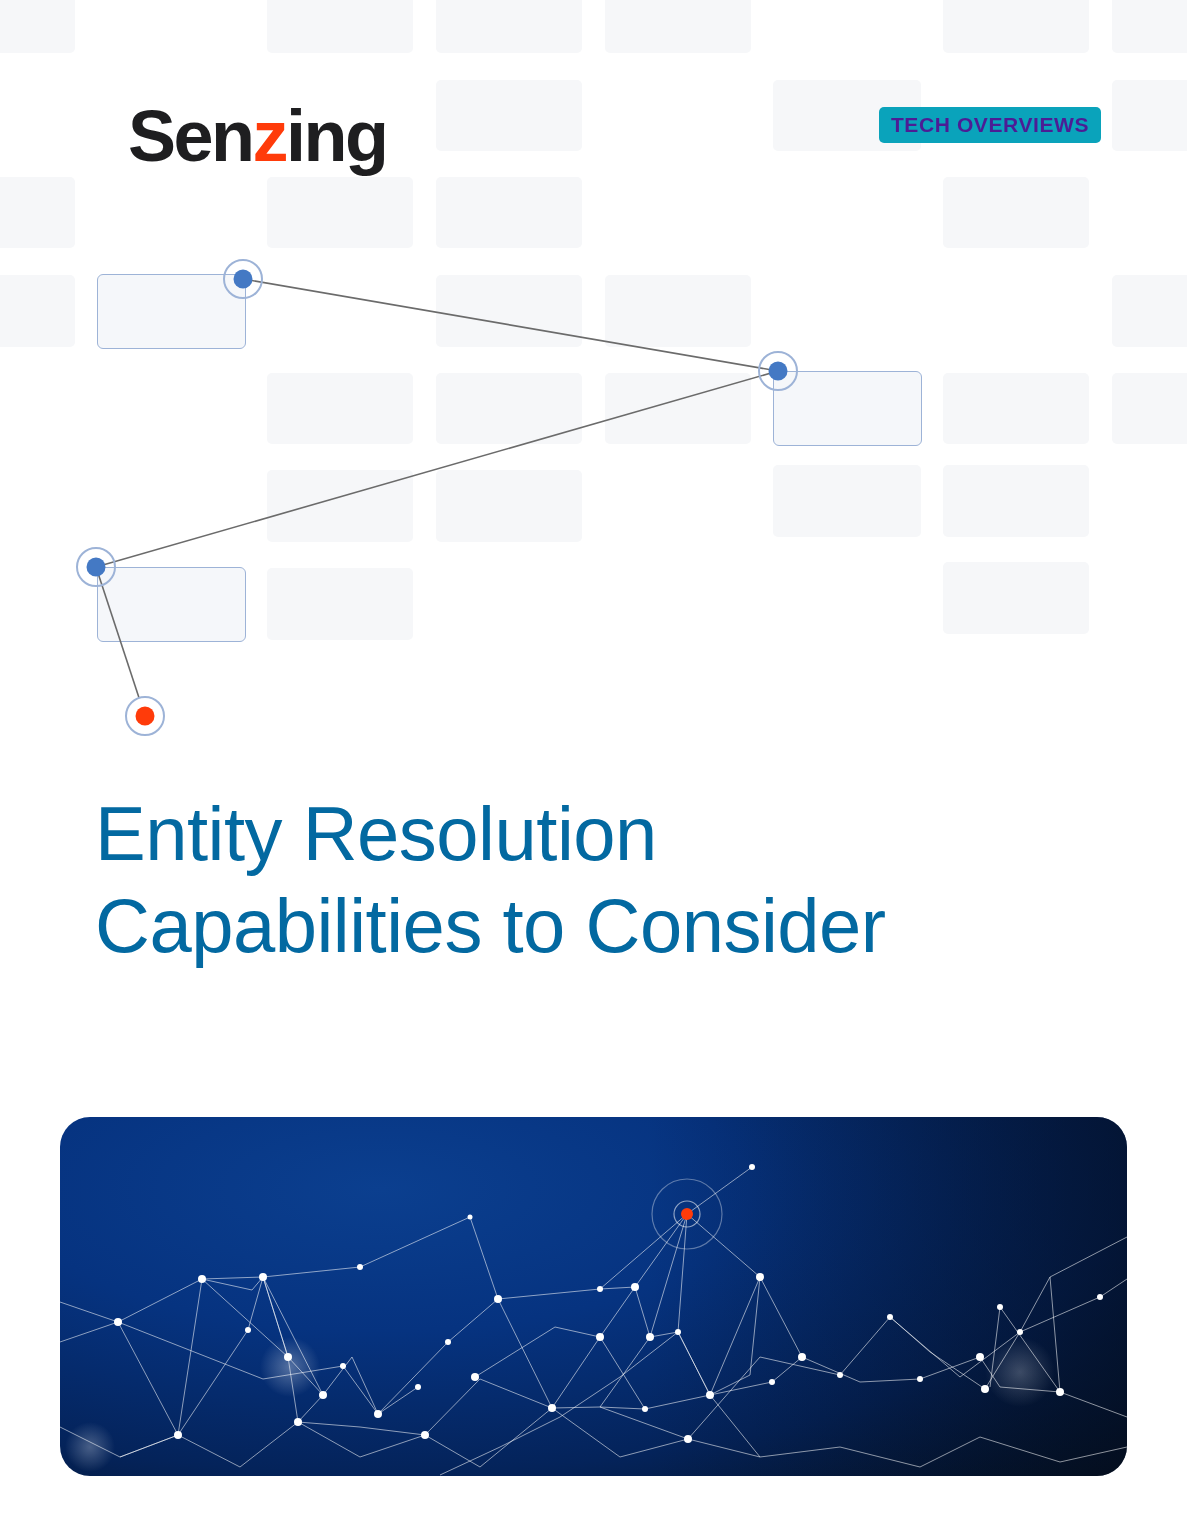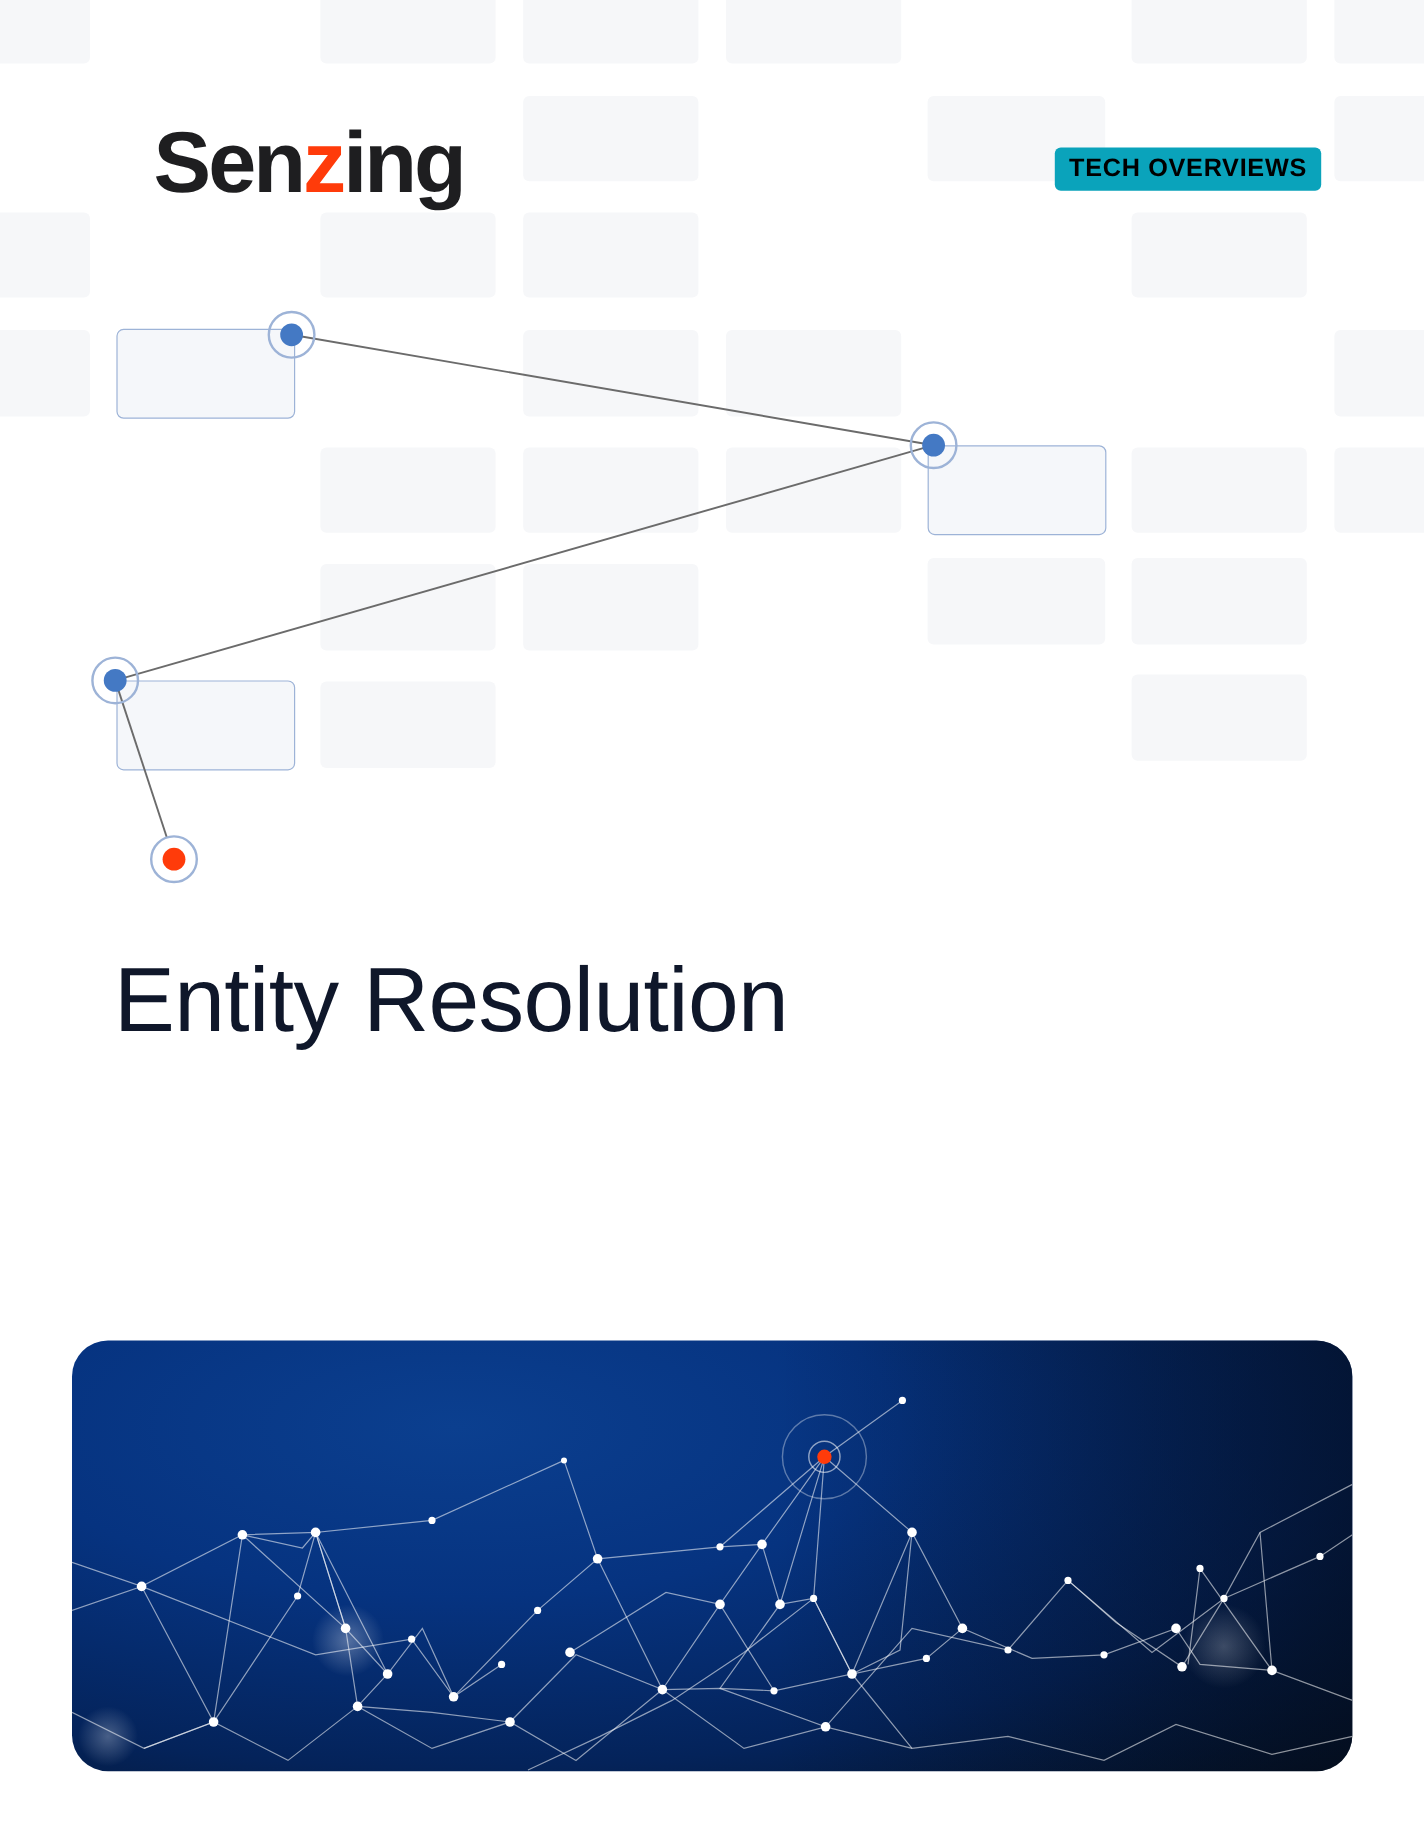--- a/index.html
+++ b/index.html
@@ -4,26 +4,26 @@
   <style>
     html, body { margin: 0; padding: 0; background: #ffffff; }
     body { width: 1187px; height: 1536px; position: relative; overflow: hidden;
            font-family: "Liberation Sans", "DejaVu Sans", sans-serif; }
     .tile { position: absolute; background: #f6f7f9; border-radius: 5px; }
     .tile.outlined { background: #f5f7fa; border: 1.5px solid #9db3d7; box-sizing: border-box; border-radius: 6px; }
     #diagram { position: absolute; left: 0; top: 0; width: 1187px; height: 760px; pointer-events: none; }
     .logo { position: absolute; left: 128px; top: 100px; font-size: 72px; font-weight: 700;
             letter-spacing: -2.5px; color: #1e1e20; line-height: 1; }
     .logo .accent { color: #ff3b0a; }
-    .badge { position: absolute; left: 879px; top: 123px; width: 222px; height: 36px;
-             background: #0aa3bb; border-radius: 5px; color: #000000; font-weight: 700;
+    .badge { position: absolute; left: 879px; top: 107px; width: 222px; height: 36px;
+             background: #0aa3bb; border-radius: 5px; color: #4c1d95; font-weight: 700;
              font-size: 21px; letter-spacing: 0.6px; display: flex; align-items: center;
              justify-content: center; box-sizing: border-box; }
     .title { position: absolute; left: 95px; top: 788px; margin: 0; font-size: 76px;
-             line-height: 92px; font-weight: 500; color: #0f172a; letter-spacing: -0.5px; }
+             line-height: 92px; font-weight: 500; color: #0369a1; letter-spacing: -0.5px; }
     .title span { display: block; }
     .hero { position: absolute; left: 60px; top: 1117px; width: 1067px; height: 359px;
             border-radius: 30px; overflow: hidden;
             background: radial-gradient(ellipse at 30% 20%, #0b3f8f 0%, #063380 35%, #04235a 70%, #051224 100%); }
     .hero::after { content: ""; position: absolute; inset: 0;
             background: linear-gradient(90deg, rgba(0,0,0,0) 0%, rgba(0,0,0,0) 55%, rgba(3,10,25,0.55) 100%); }
     .hero svg { position: absolute; left: 0; top: 0; z-index: 1; }
   </style>
 </head>
 <body>
@@ -94,20 +94,21 @@
 </svg>
 
 <div class="logo">
   <span>Sen</span><span class="accent">z</span><span>ing</span>
 </div>
 
 <div class="badge">TECH OVERVIEWS</div>
 
 <h1 class="title">
   <span>Entity Resolution</span>
+  <span>Capabilities to Consider</span>
 </h1>
 
 <div class="hero">
   <svg width="1067" height="359" viewBox="0 0 1067 359">
     <defs>
       <radialGradient id="glow" cx="50%" cy="50%" r="50%">
         <stop offset="0%" stop-color="#ffffff" stop-opacity="0.9"></stop>
         <stop offset="100%" stop-color="#ffffff" stop-opacity="0"></stop>
       </radialGradient>
     </defs>

